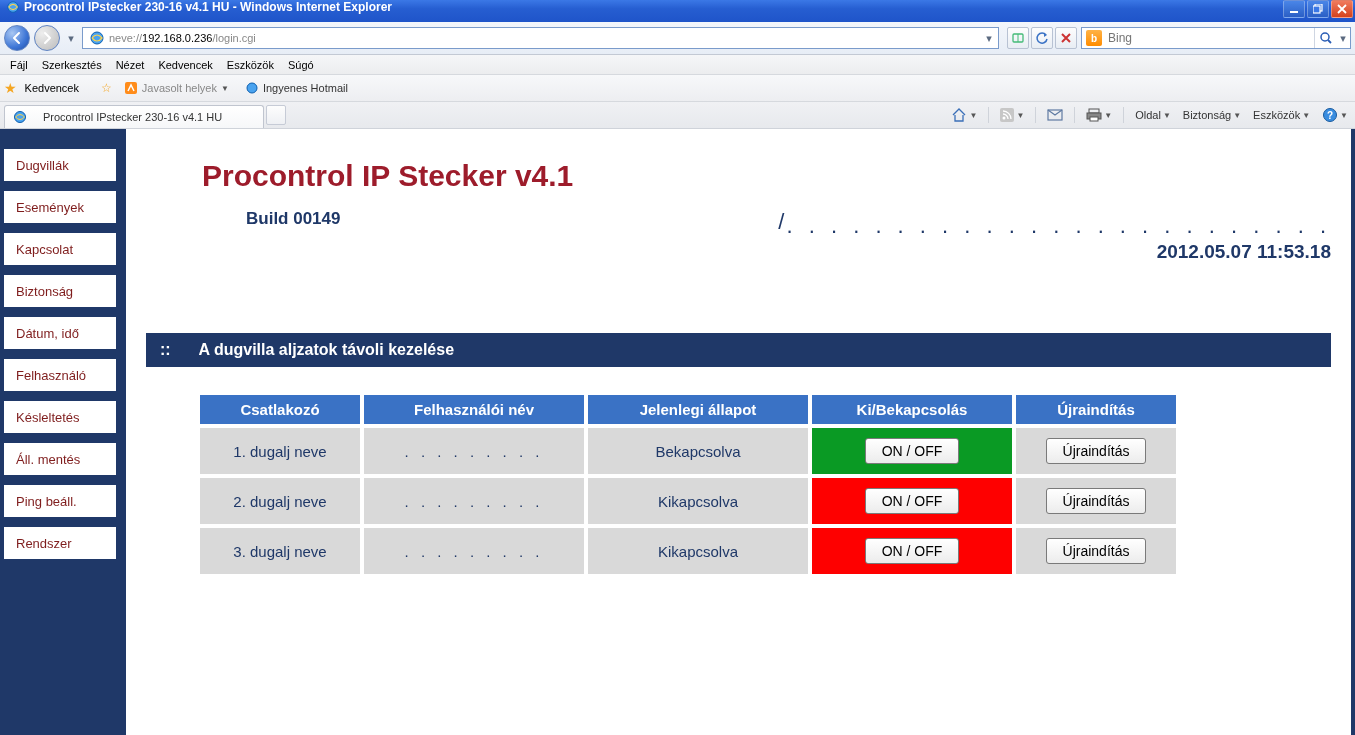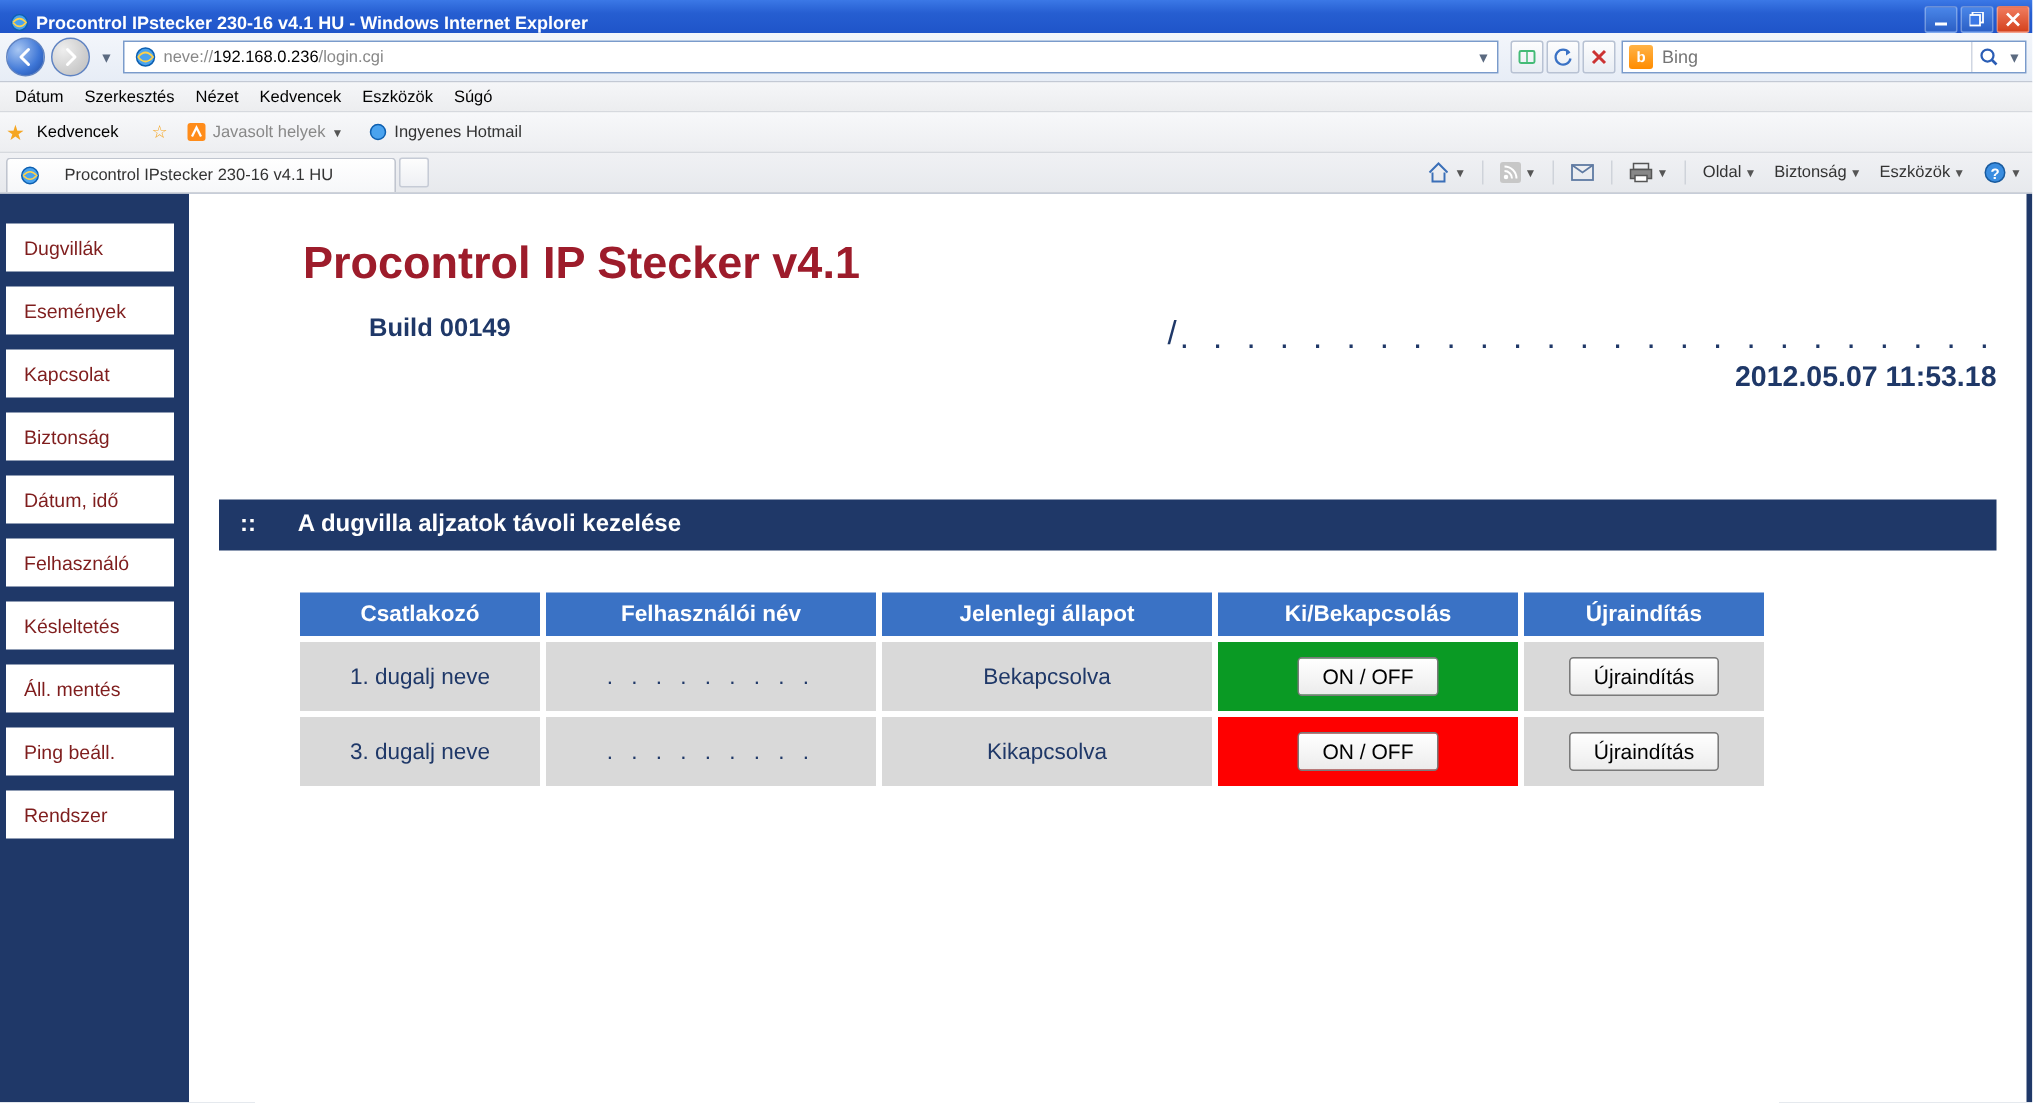--- a/index.html
+++ b/index.html
@@ -12,21 +12,21 @@
     height: 735px;
     overflow: hidden;
   }
 
   
   .titlebar {
     height: 22px;
     background: linear-gradient(to bottom, #3b78e6 0%, #265ed1 40%, #1f54c9 100%);
     color: #fff;
     display: flex;
-    align-items: flex-end;
+    align-items: flex-start;
     padding: 0 2px 0 6px;
     font-weight: bold;
     font-size: 12px;
   }
   .titlebar .ie-icon {
     width: 14px; height: 14px;
     margin-right: 4px;
     display: inline-block;
   }
   .titlebar .title-text { flex: 1; white-space: nowrap; overflow: hidden; }
@@ -268,21 +268,21 @@
       <svg width="14" height="14">
           <circle cx="6" cy="6" r="4" fill="none" stroke="#2a5db5" stroke-width="1.5"></circle>
           <path d="M9 9 L12 12" stroke="#2a5db5" stroke-width="1.8"></path>
         </svg>
     </span>
     <span class="nav-dd">▾</span>
   </div>
 </div>
 
 <div class="menubar">
-  <span>Dátum</span>
+  <span>Fájl</span>
   <span>Szerkesztés</span>
   <span>Nézet</span>
   <span>Kedvencek</span>
   <span>Eszközök</span>
   <span>Súgó</span>
 </div>
 
 <div class="favbar">
   <span class="fav-star">★</span>
   <span>Kedvencek</span>
@@ -426,20 +426,27 @@
         </thead>
         <tbody id="outlet-body">
             <tr>
               <td>1. dugalj neve</td>
               <td class="dots">. . . . . . . . .</td>
               <td>Bekapcsolva</td>
               <td class="green"><button class="cell-btn">ON / OFF</button></td>
               <td><button class="cell-btn">Újraindítás</button></td>
             </tr>
             <tr>
+              <td>2. dugalj neve</td>
+              <td class="dots">. . . . . . . . .</td>
+              <td>Kikapcsolva</td>
+              <td class="red"><button class="cell-btn">ON / OFF</button></td>
+              <td><button class="cell-btn">Újraindítás</button></td>
+            </tr>
+            <tr>
               <td>3. dugalj neve</td>
               <td class="dots">. . . . . . . . .</td>
               <td>Kikapcsolva</td>
               <td class="red"><button class="cell-btn">ON / OFF</button></td>
               <td><button class="cell-btn">Újraindítás</button></td>
             </tr>
           </tbody>
       </table>
     </div>
   </div>

